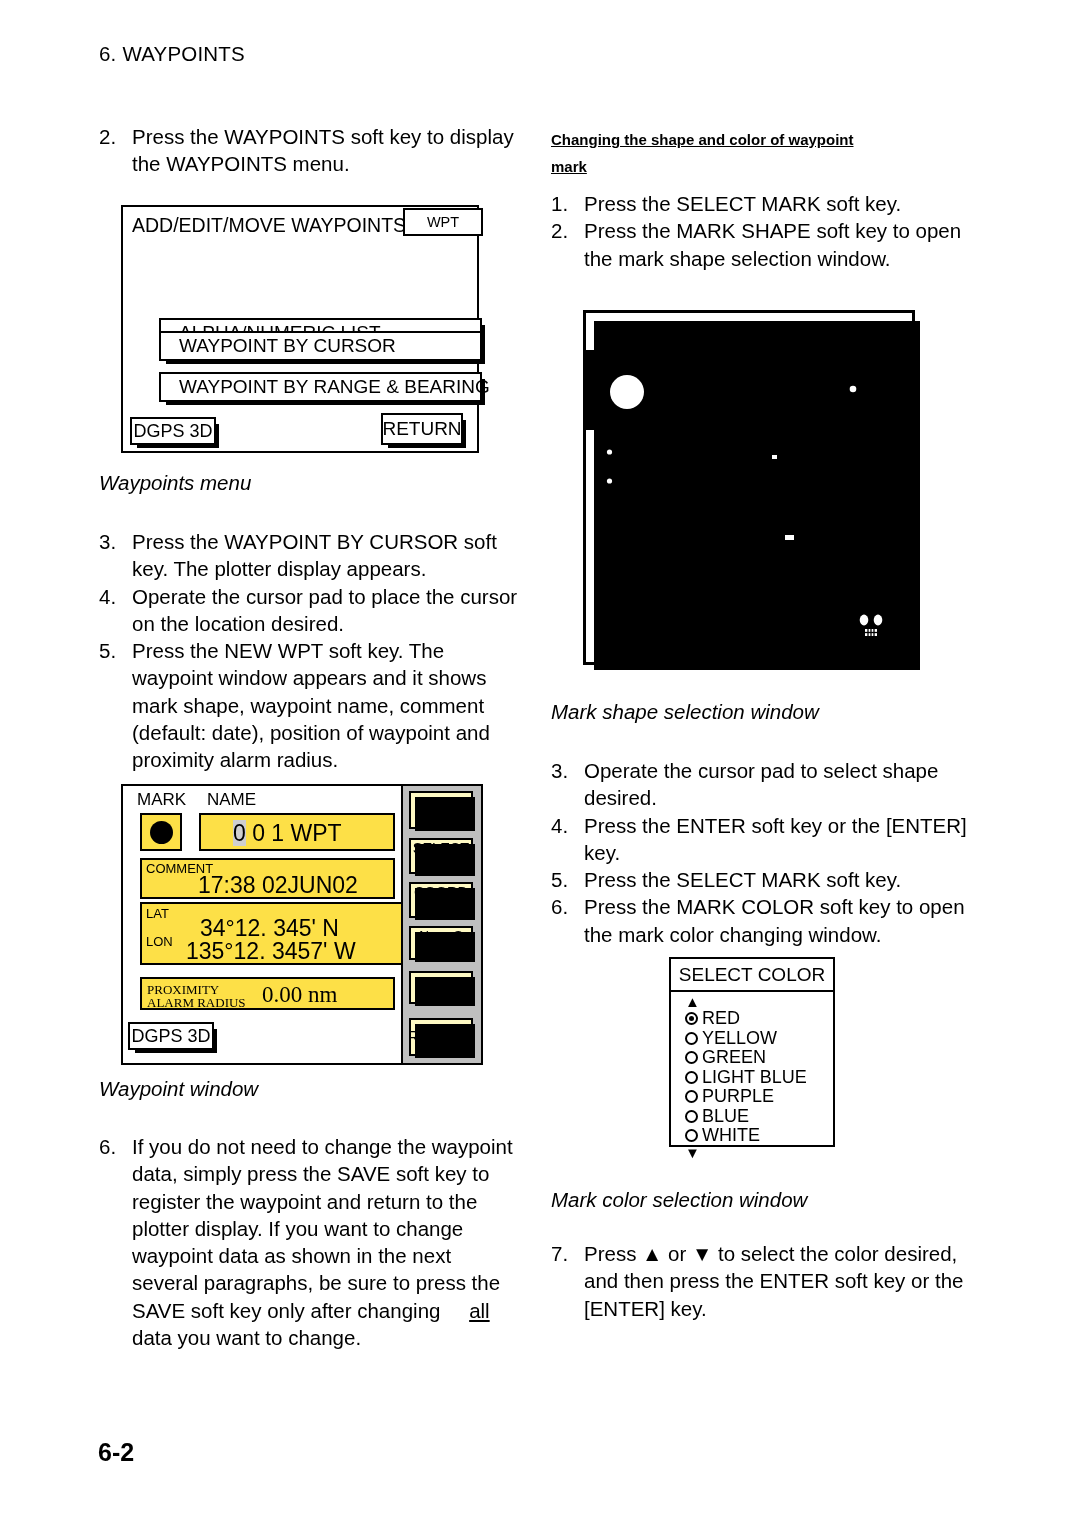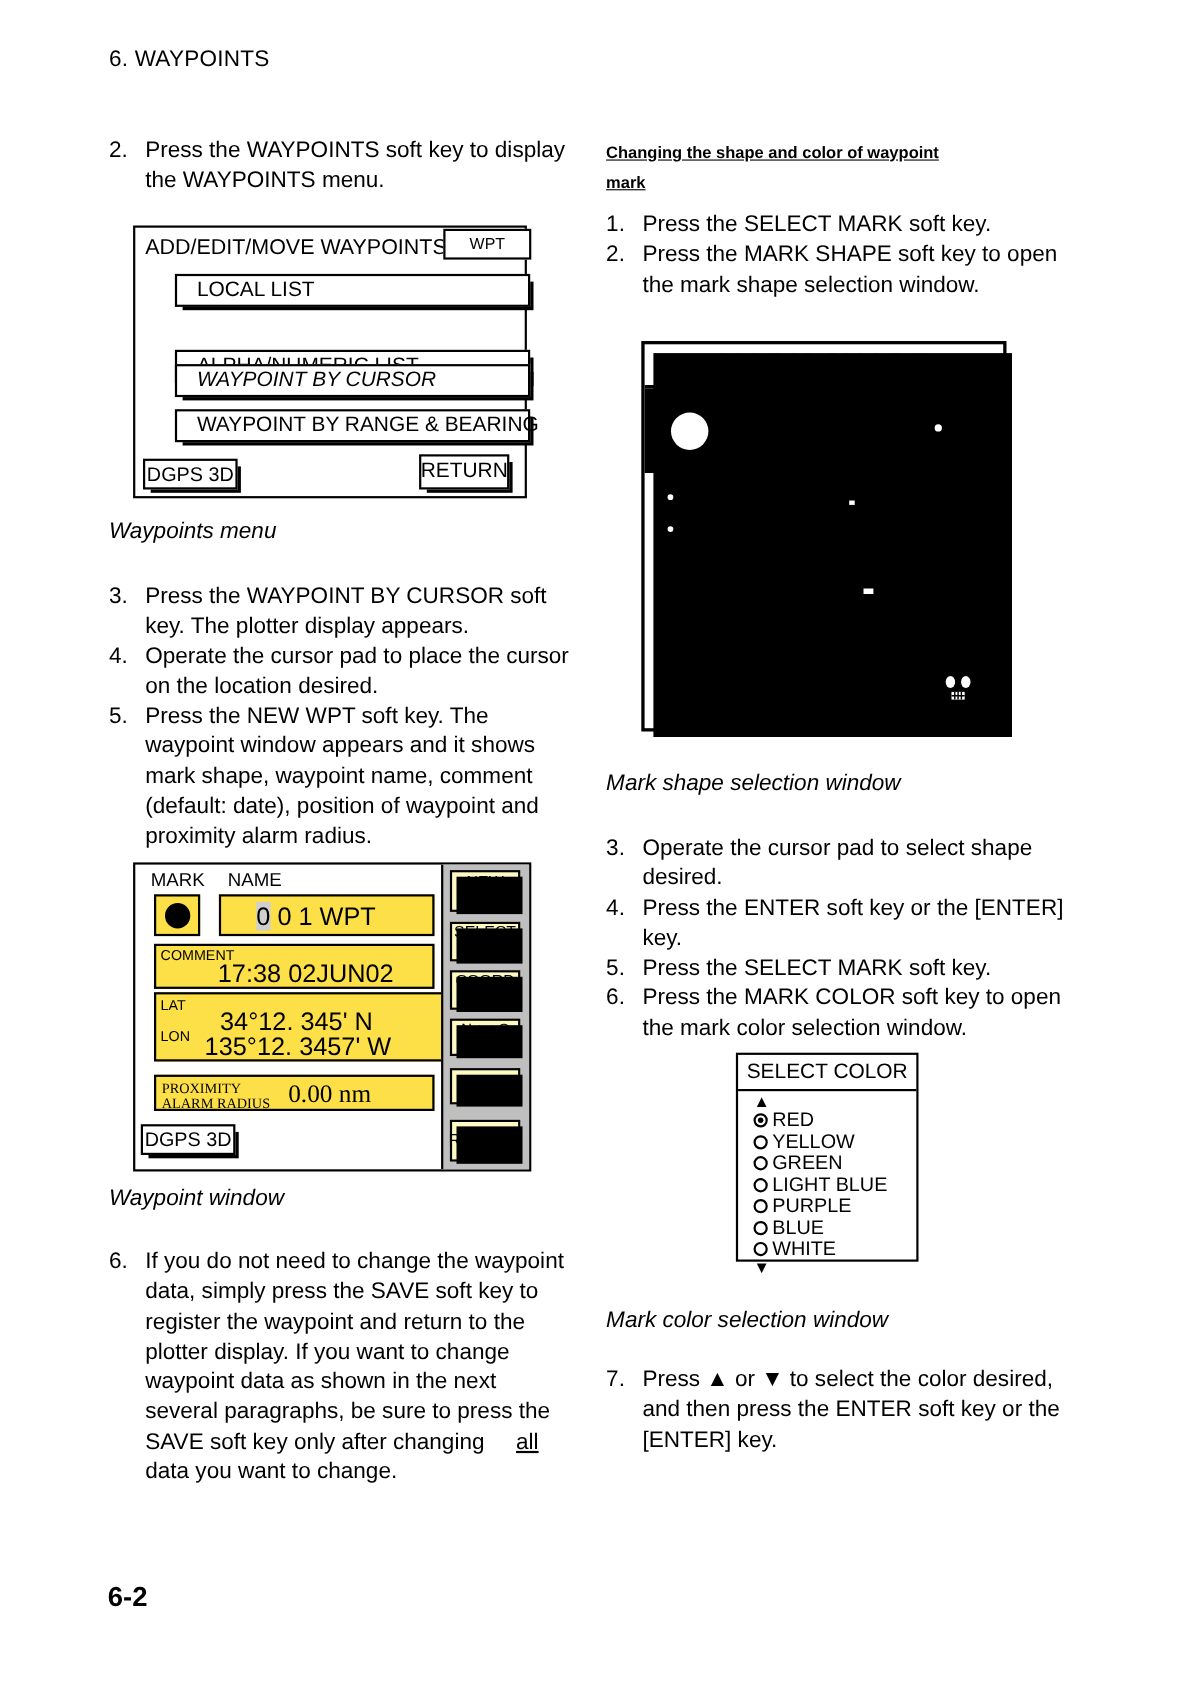--- a/index.html
+++ b/index.html
@@ -261,32 +261,27 @@
     <div class="num-item">
       <span class="n">2.</span>
       <span class="body">Press the WAYPOINTS soft key to display the WAYPOINTS menu.</span>
     </div>
   </div>
 
   <div class="lcd" id="waypoints-menu">
     <div class="title">ADD/EDIT/MOVE WAYPOINTS</div>
     <div id="wpt-badge">WPT</div>
 
-    <div class="shadowwrap menu-btn" style="top:42px;">
-      <div class="skey" style="width:100%;height:100%;padding-left:18px;">
-        <span>LOCAL LIST</span>
-      </div>
-    </div>
     <div class="shadowwrap menu-btn" style="top:83px;">
       <div class="skey" style="width:100%;height:100%;padding-left:18px;margin-top:28px;">
         <span>ALPHA/NUMERIC LIST</span>
       </div>
     </div>
     <div class="shadowwrap menu-btn" style="top:124px;">
-      <div class="skey" style="width:100%;height:100%;padding-left:18px;font-style:italic;">
+      <div class="skey" style="width:100%;height:100%;padding-left:18px;">
         <span>WAYPOINT BY CURSOR</span>
       </div>
     </div>
     <div class="shadowwrap menu-btn" style="top:165px;">
       <div class="skey" style="width:100%;height:100%;padding-left:18px;">
         <span>WAYPOINT BY RANGE &amp; BEARING</span>
       </div>
     </div>
 
     <div class="shadowwrap" style="position:absolute;left:7px;top:210px;width:86px;height:28px;">
@@ -567,21 +562,21 @@
     <div class="num-item">
       <span class="n">4.</span>
       <span class="body">Press the ENTER soft key or the [ENTER] key.</span>
     </div>
     <div class="num-item">
       <span class="n">5.</span>
       <span class="body">Press the SELECT MARK soft key.</span>
     </div>
     <div class="num-item">
       <span class="n">6.</span>
-      <span class="body">Press the MARK COLOR soft key to open the mark color selection window.</span>
+      <span class="body">Press the MARK COLOR soft key to open the mark color changing window.</span>
     </div>
   </div>
 
   <div class="lcd" id="select-color-window">
     <div id="select-color-title">SELECT COLOR</div>
     <div id="color-list">
       <div class="scroll-arrow">▲</div>
       <div class="color-row">
         <span class="radio on"></span>
         <span>RED</span>

